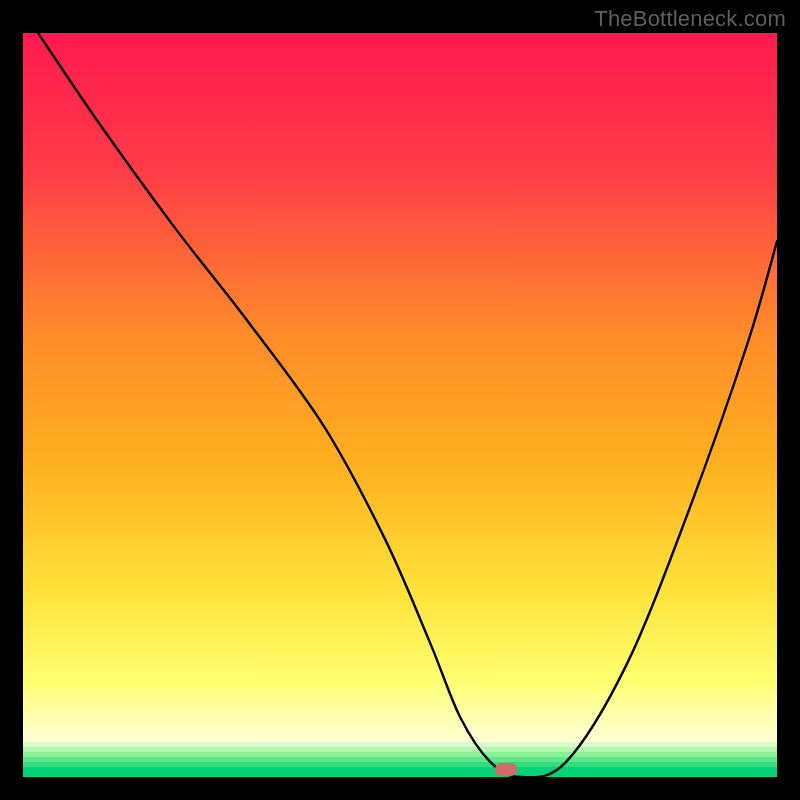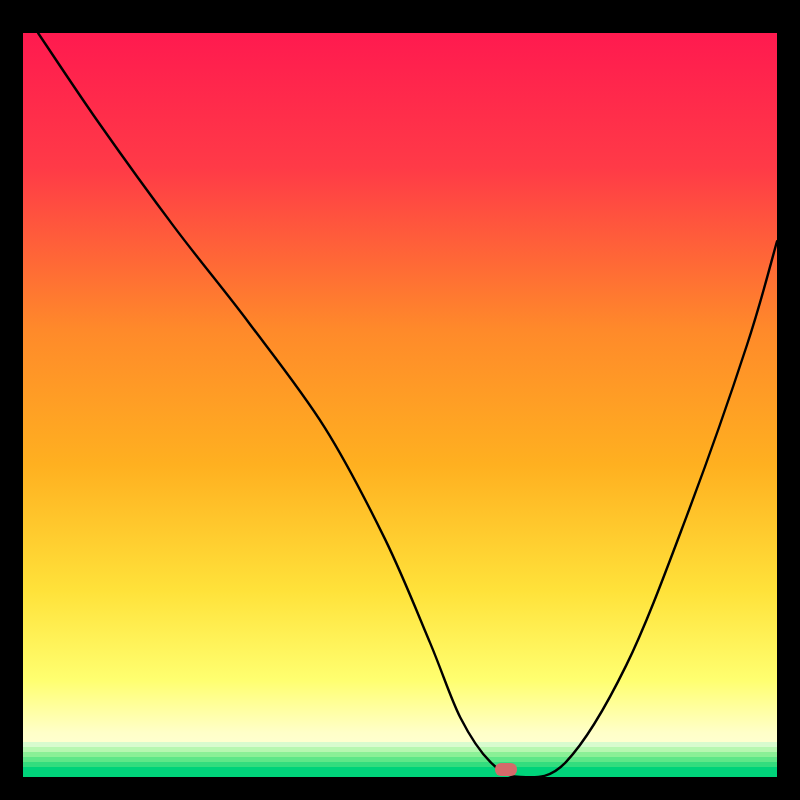--- a/index.html
+++ b/index.html
@@ -56,20 +56,21 @@
     inset: 0;
     width: 100%;
     height: 100%;
   }
 </style>
 </head>
 <body>
 
 <div class="frame">
 
+  <div class="watermark">TheBottleneck.com</div>
 
   <div class="plot">
 
     <svg class="bg-gradient" viewBox="0 0 754 744" preserveAspectRatio="none">
       <defs>
         <linearGradient id="bg" x1="0" y1="0" x2="0" y2="1">
           <stop offset="0%" stop-color="#ff1a4f"></stop>
           <stop offset="18%" stop-color="#ff3a47"></stop>
           <stop offset="40%" stop-color="#ff8a2a"></stop>
           <stop offset="58%" stop-color="#ffb020"></stop>

